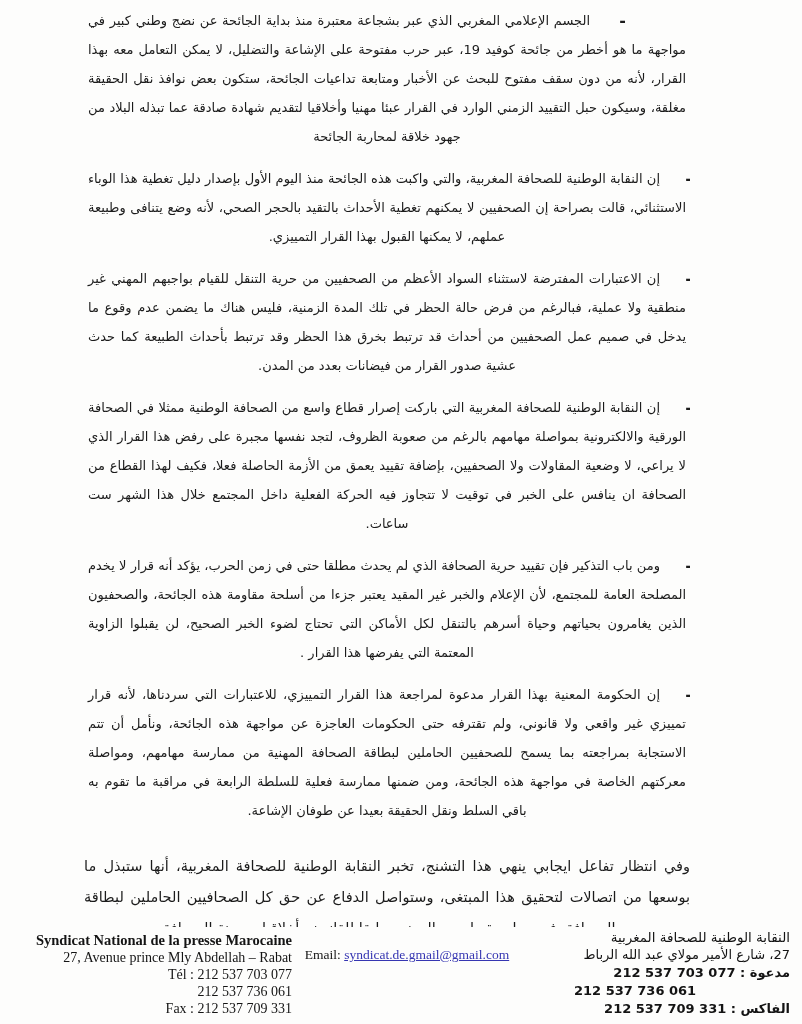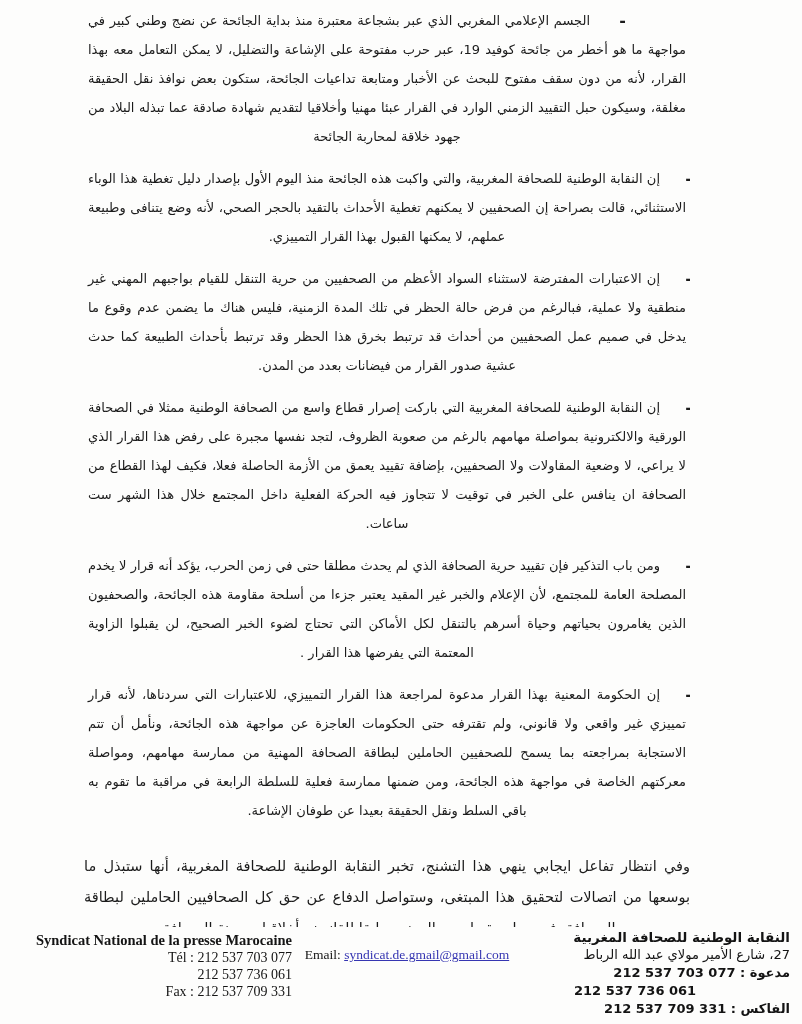--- a/index.html
+++ b/index.html
@@ -83,21 +83,21 @@
     position: absolute;
     right: 12px;
     top: 0;
     width: 250px;
     direction: rtl;
     text-align: right;
     font-size: 13px;
     line-height: 18px;
     color: #141414;
   }
-  .ar-org { font-weight: bold; font-size: 13.5px; }
+  .ar-org { font-weight: normal; font-size: 13.5px; }
   .ar-addr { font-weight: normal; }
   .ar-tel, .ar-tel2, .ar-fax { font-weight: bold; }
   .ar-tel2 { padding-left: 34px; text-align: left; }
   .num { direction: ltr; unicode-bidi: embed; }
 </style>
 </head>
 <body>
 
 <div class="page">
 
@@ -133,20 +133,21 @@
       <p>إن الحكومة المعنية بهذا القرار مدعوة لمراجعة هذا القرار التمييزي، للاعتبارات التي سردناها، لأنه قرار تمييزي غير واقعي ولا قانوني، ولم تقترفه حتى الحكومات العاجزة عن مواجهة هذه الجائحة، ونأمل أن تتم الاستجابة بمراجعته بما يسمح للصحفيين الحاملين لبطاقة الصحافة المهنية من ممارسة مهامهم، ومواصلة معركتهم الخاصة في مواجهة هذه الجائحة، ومن ضمنها ممارسة فعلية للسلطة الرابعة في مراقبة ما تقوم به باقي السلط ونقل الحقيقة بعيدا عن طوفان الإشاعة.</p>
     </div>
 
     <p class="closing">وفي انتظار تفاعل ايجابي ينهي هذا التشنج، تخبر النقابة الوطنية للصحافة المغربية، أنها ستبذل ما بوسعها من اتصالات لتحقيق هذا المبتغى، وستواصل الدفاع عن حق كل الصحافيين الحاملين لبطاقة الصحافة، في ممارسة واجبهم المهني، طبقا للقانون وأخلاقيات مهنة الصحافة.</p>
   </div>
 
   <div class="footer">
 
     <div class="footer-fr" dir="ltr">
       <div class="fr-org">Syndicat National de la presse Marocaine</div>
+      <div class="fr-addr">27, Avenue prince Mly Abdellah – Rabat</div>
       <div class="fr-tel">Tél  : 212 537 703 077</div>
       <div class="fr-tel2">212 537 736  061</div>
       <div class="fr-fax">Fax : 212 537 709 331</div>
     </div>
 
     <div class="footer-links" dir="ltr">
       <div class="link-row">
         <span>Email:</span>
         <a href="#">syndicat.de.gmail@gmail.com</a>
       </div>

